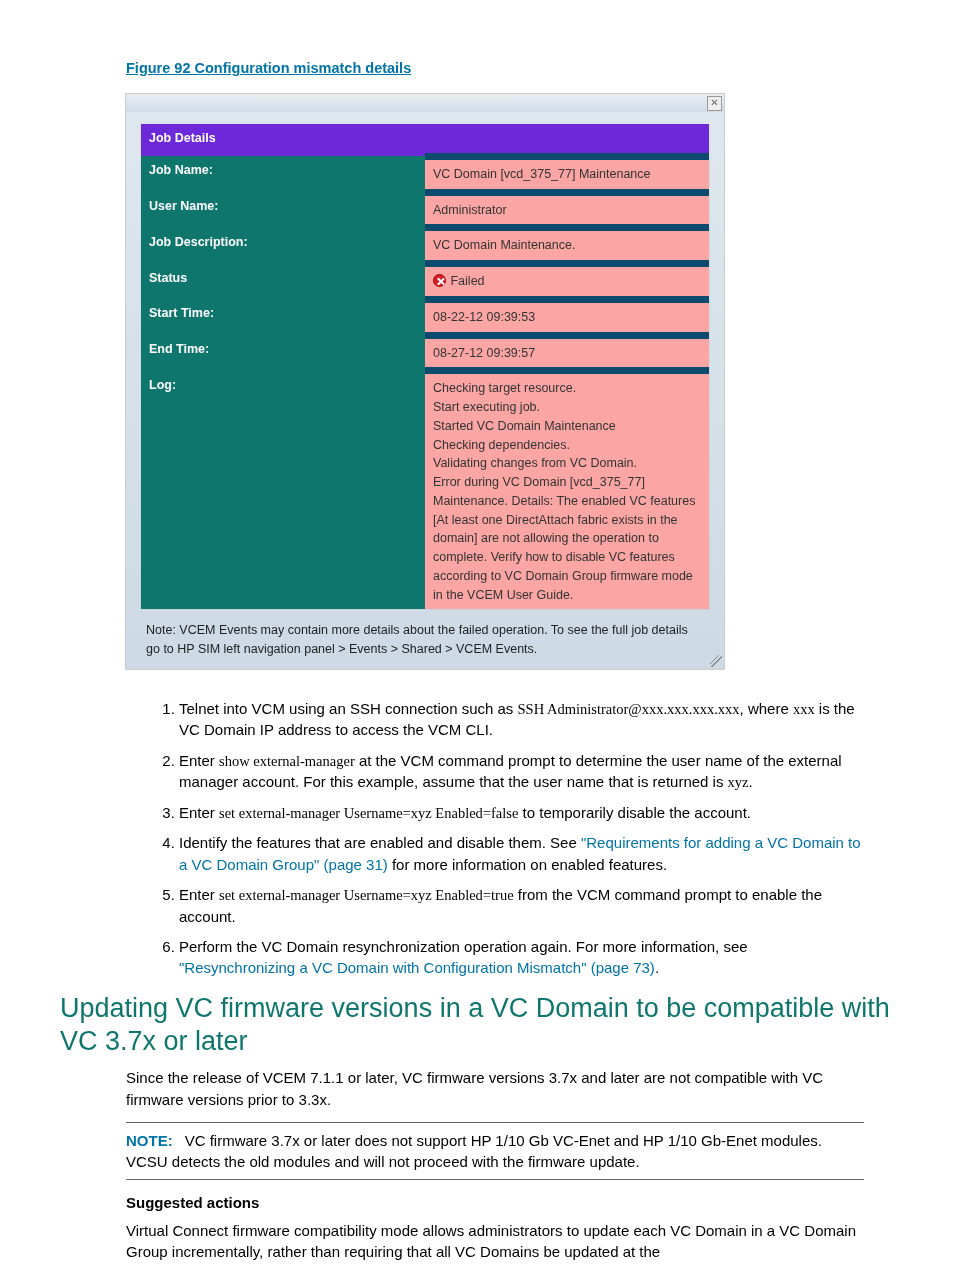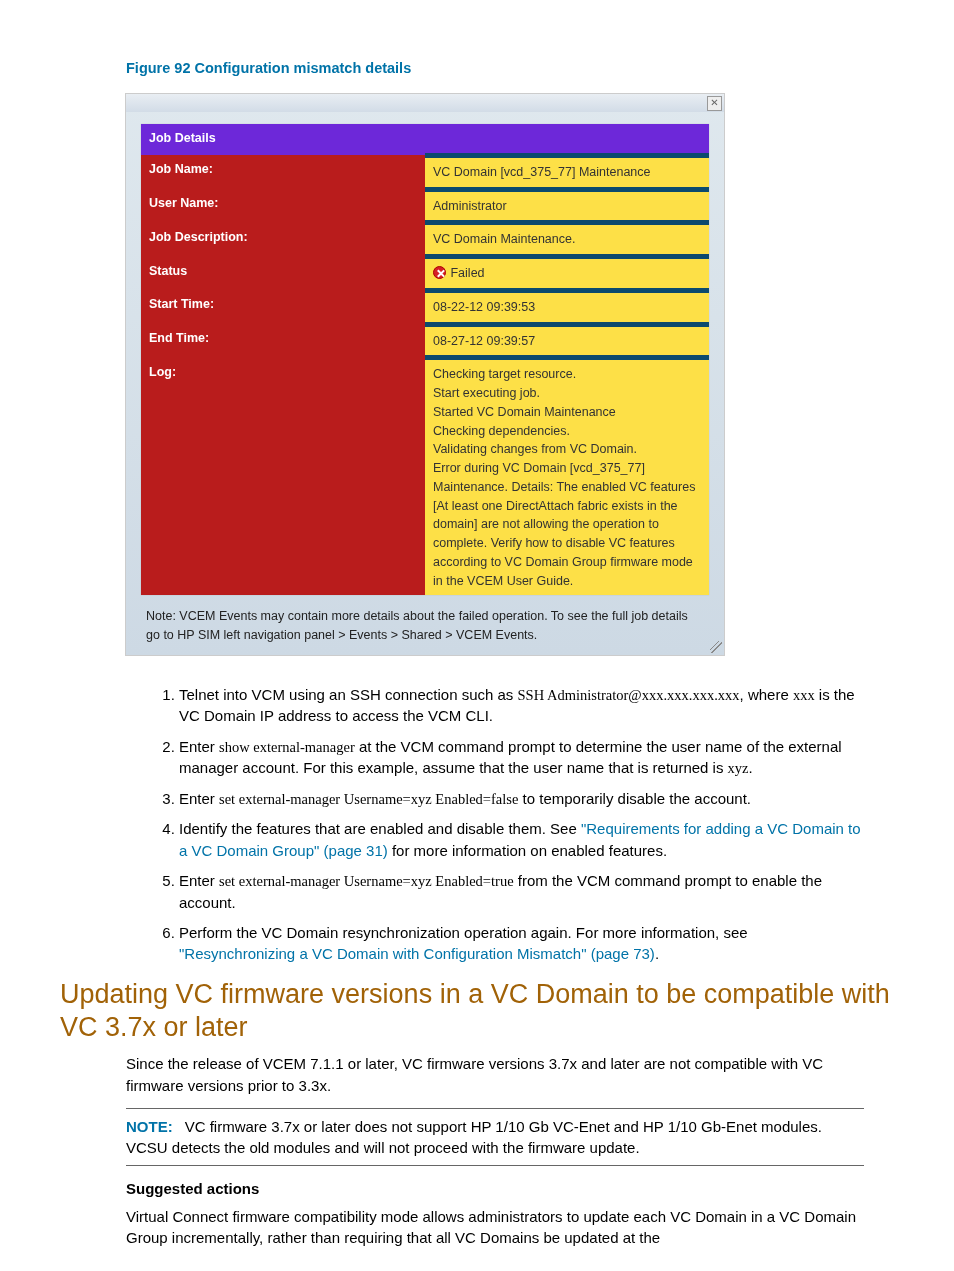--- a/index.html
+++ b/index.html
@@ -12,20 +12,21 @@
     width: 954px;
     padding: 58px 60px 40px 60px;
   }
   .figure-caption {
     color: #0073a8;
     font-family: Arial, sans-serif;
     font-weight: bold;
     font-size: 14.5px;
     margin-bottom: 14px;
     margin-left: 66px;
+    text-decoration: underline;
   }
   .dialog-outer {
     margin-left: 65px;
     width: 600px;
     border: 1px solid #ccc;
     background: linear-gradient(#dfe8ee, #cdd9e4);
     margin-bottom: 28px;
     position: relative;
   }
   .dialog-header {
@@ -47,27 +48,27 @@
   }
   .dialog-body {
     background: #fff;
     margin: 12px 15px 8px 15px;
     box-shadow: 0 0 1px rgba(0,0,0,0.2);
   }
   .jd-table { width: 100%; border-collapse: collapse; font-size: 12.5px; font-family: Arial, sans-serif; table-layout: fixed; }
   .jd-table td { padding: 5px 8px; vertical-align: top; line-height: 1.5; word-wrap: break-word; }
   .jd-table .label-cell {
     color: #fff;
-    background: #b91c1c;
+    background: #0f766e;
     font-weight: bold;
     width: 250px;
   }
   .jd-table .value-cell {
-    background: #fde047;
-    border-top: 5px solid #0c4a6e;
+    background: #fca5a5;
+    border-top: 7px solid #0c4a6e;
     color: #333;
   }
   .jd-table tr:first-child .value-cell { border-top: none; }
   .jd-header-row td {
     background: #6d28d9;
     color: #fff;
     font-weight: bold;
     padding-left: 8px;
   }
   .status-icon {
@@ -102,21 +103,21 @@
     width: 12px; height: 12px;
     background:
       linear-gradient(135deg, transparent 0 6px, #8a8a8a 6px 7px, transparent 7px 9px, #8a8a8a 9px 10px, transparent 10px 12px);
   }
   .steps { margin-left: 95px; margin-right: 30px; }
   ol.steps-list { list-style: decimal; padding-left: 24px; }
   ol.steps-list li { margin-bottom: 9px; font-family: 'Segoe UI Light','Segoe UI',Arial,sans-serif; font-size: 15px; line-height: 1.42; font-weight:300; }
   .code { font-family: Liberation Serif, serif; font-size: 14.5px; }
   .link { color: #0073a8; cursor: pointer; }
   h2.section-title {
-    color: #a16207;
+    color: #0f766e;
     font-family: 'Segoe UI Light','Segoe UI',Arial,sans-serif;
     font-weight: 300;
     font-size: 27px;
     line-height: 1.2;
     margin-top: 14px;
     margin-bottom: 10px;
   }
   .body-text {
     font-family: 'Segoe UI Light','Segoe UI',Arial,sans-serif;
     font-size: 15px;

